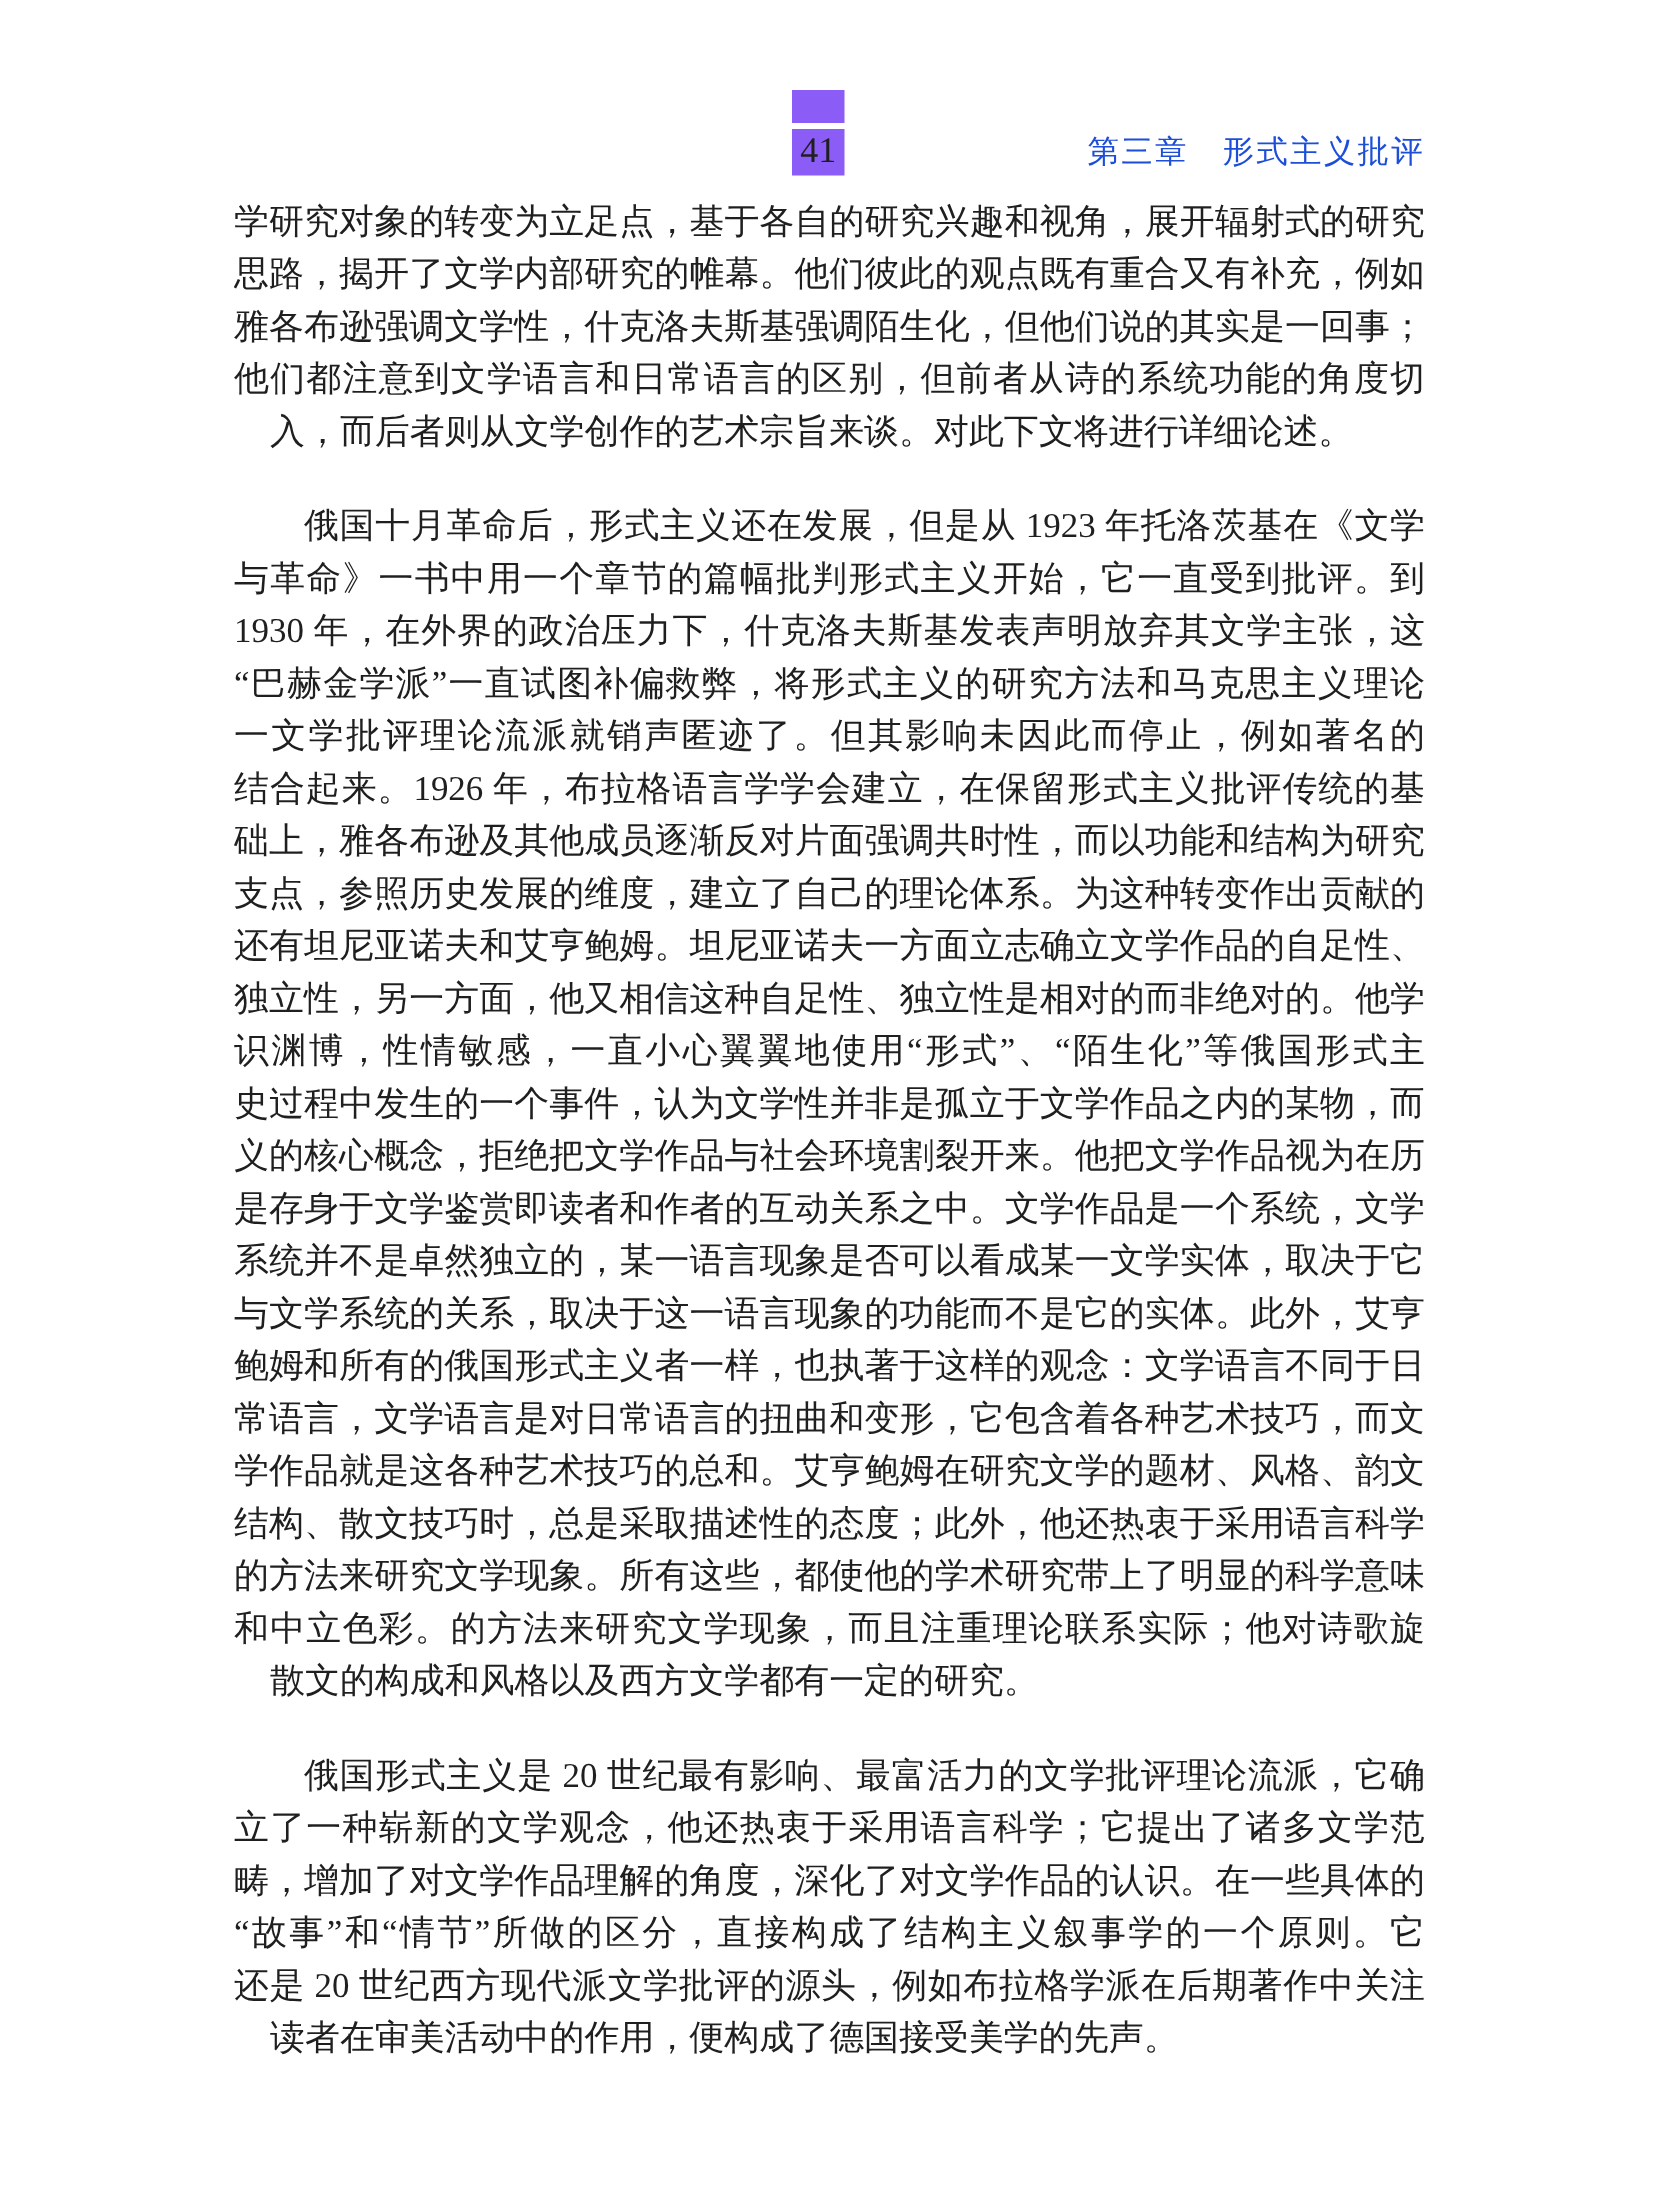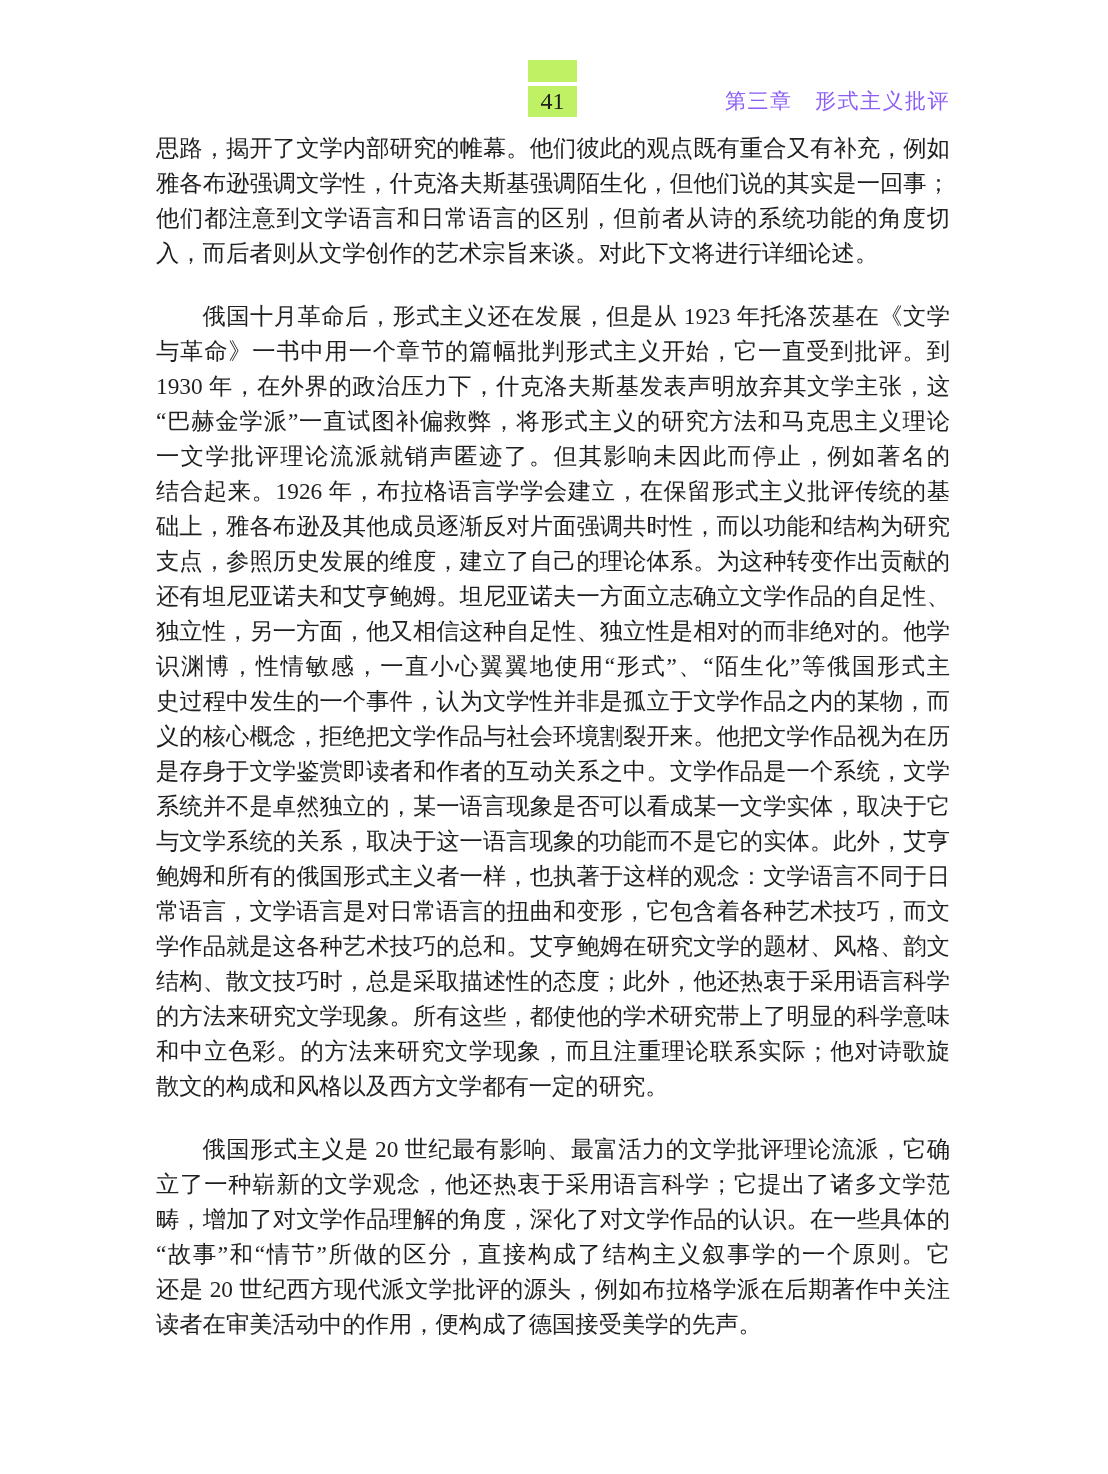--- a/index.html
+++ b/index.html
@@ -9,22 +9,22 @@
     height: 1474px;
     background: #ffffff;
     font-family: "Liberation Serif", "DejaVu Serif", serif;
     color: #1f1f1f;
     overflow: hidden;
     margin: 0 auto;
   }
   .gray-box {
     position: absolute;
     left: 528px;
-    width: 49px;
-    background: #bef264;
+    width: 35px;
+    background: #8b5cf6;
   }
   .gray-box.decor {
     top: 60px;
     height: 22px;
   }
   .gray-box.pagenum {
     top: 86px;
     height: 31px;
     font-size: 24px;
     line-height: 31px;
@@ -32,21 +32,21 @@
     color: #1f1f1f;
   }
   .chapter-title {
     position: absolute;
     top: 87px;
     right: 158px;
     font-size: 21px;
     line-height: 28px;
     letter-spacing: 1.5px;
     white-space: nowrap;
-    color: #8b5cf6;
+    color: #1d4ed8;
   }
   .body-text {
     position: absolute;
     left: 156px;
     top: 131px;
     width: 794px;
     font-size: 23.3px;
   }
   .body-text .line {
     height: 35px;
@@ -54,34 +54,36 @@
     text-align: justify;
     text-align-last: justify;
     overflow: hidden;
   }
   .body-text .line.indent {
     text-indent: 46.6px;
     margin-top: 28px;
   }
   .body-text .line.para-end {
     text-align-last: left;
+    margin-left: 24px;
   }
 </style>
 </head>
 <body>
 
 <div class="page">
 
   <div class="gray-box decor"></div>
 
   <div class="gray-box pagenum">41</div>
 
   <div class="chapter-title">第三章　形式主义批评</div>
 
   <div class="body-text">
+      <div class="line">学研究对象的转变为立足点，基于各自的研究兴趣和视角，展开辐射式的研究</div>
       <div class="line">思路，揭开了文学内部研究的帷幕。他们彼此的观点既有重合又有补充，例如</div>
       <div class="line">雅各布逊强调文学性，什克洛夫斯基强调陌生化，但他们说的其实是一回事；</div>
       <div class="line">他们都注意到文学语言和日常语言的区别，但前者从诗的系统功能的角度切</div>
       <div class="line para-end">入，而后者则从文学创作的艺术宗旨来谈。对此下文将进行详细论述。</div>
       <div class="line indent">俄国十月革命后，形式主义还在发展，但是从 1923 年托洛茨基在《文学</div>
       <div class="line">与革命》一书中用一个章节的篇幅批判形式主义开始，它一直受到批评。到</div>
       <div class="line">1930 年，在外界的政治压力下，什克洛夫斯基发表声明放弃其文学主张，这</div>
       <div class="line">“巴赫金学派”一直试图补偏救弊，将形式主义的研究方法和马克思主义理论</div>
       <div class="line">一文学批评理论流派就销声匿迹了。但其影响未因此而停止，例如著名的</div>
       <div class="line">结合起来。1926 年，布拉格语言学学会建立，在保留形式主义批评传统的基</div>

